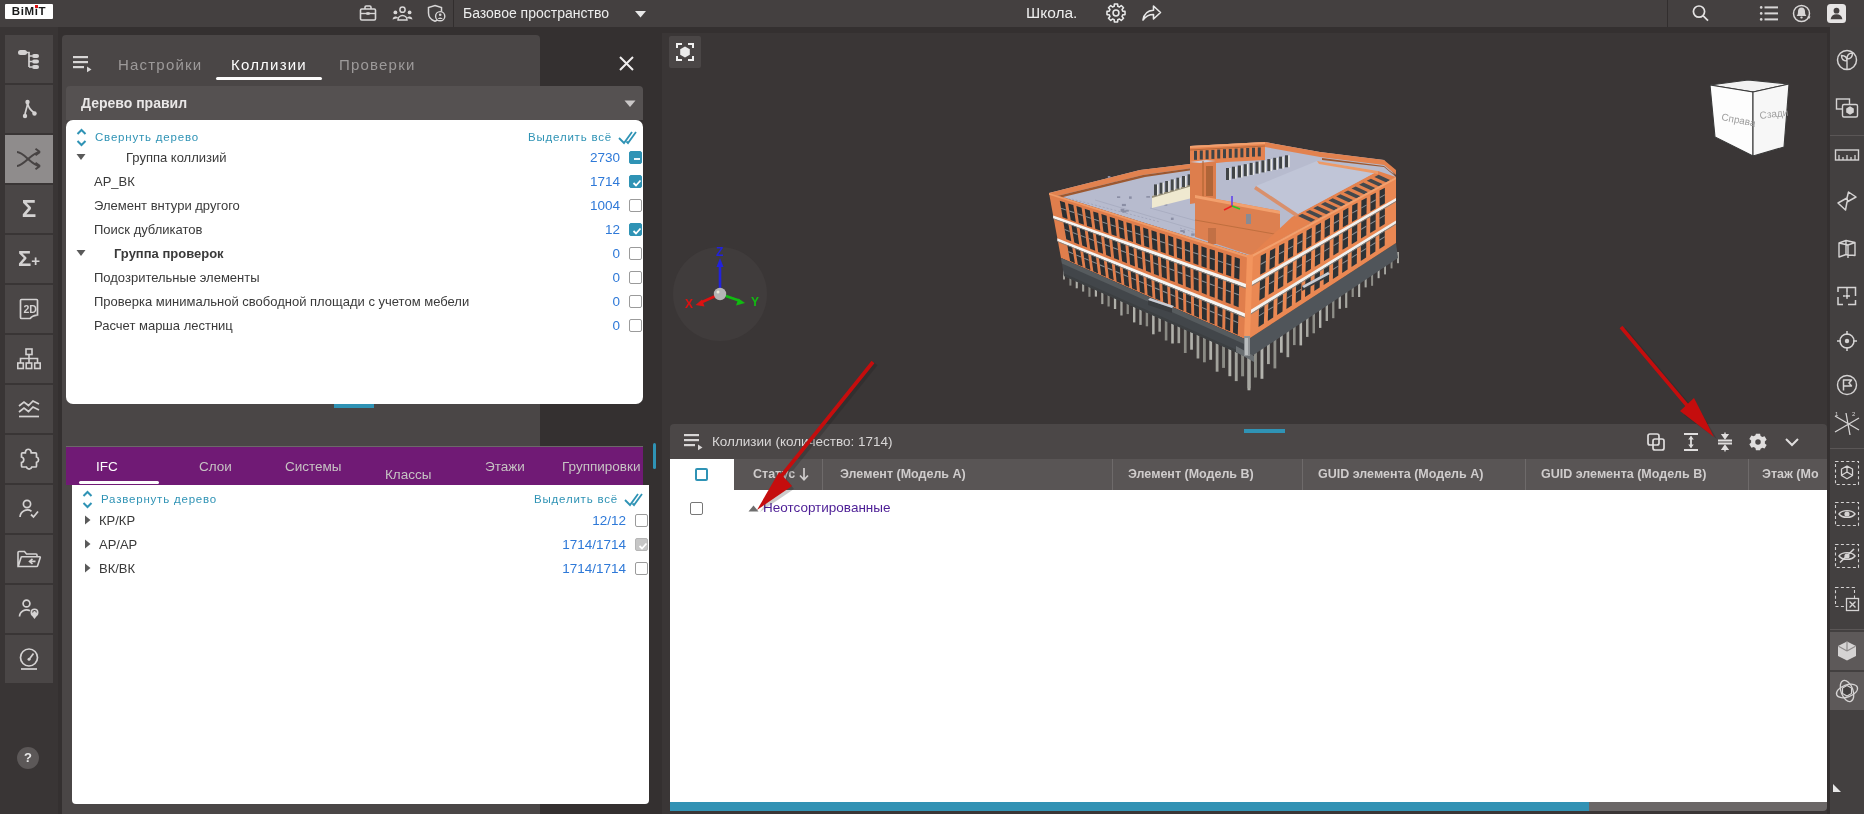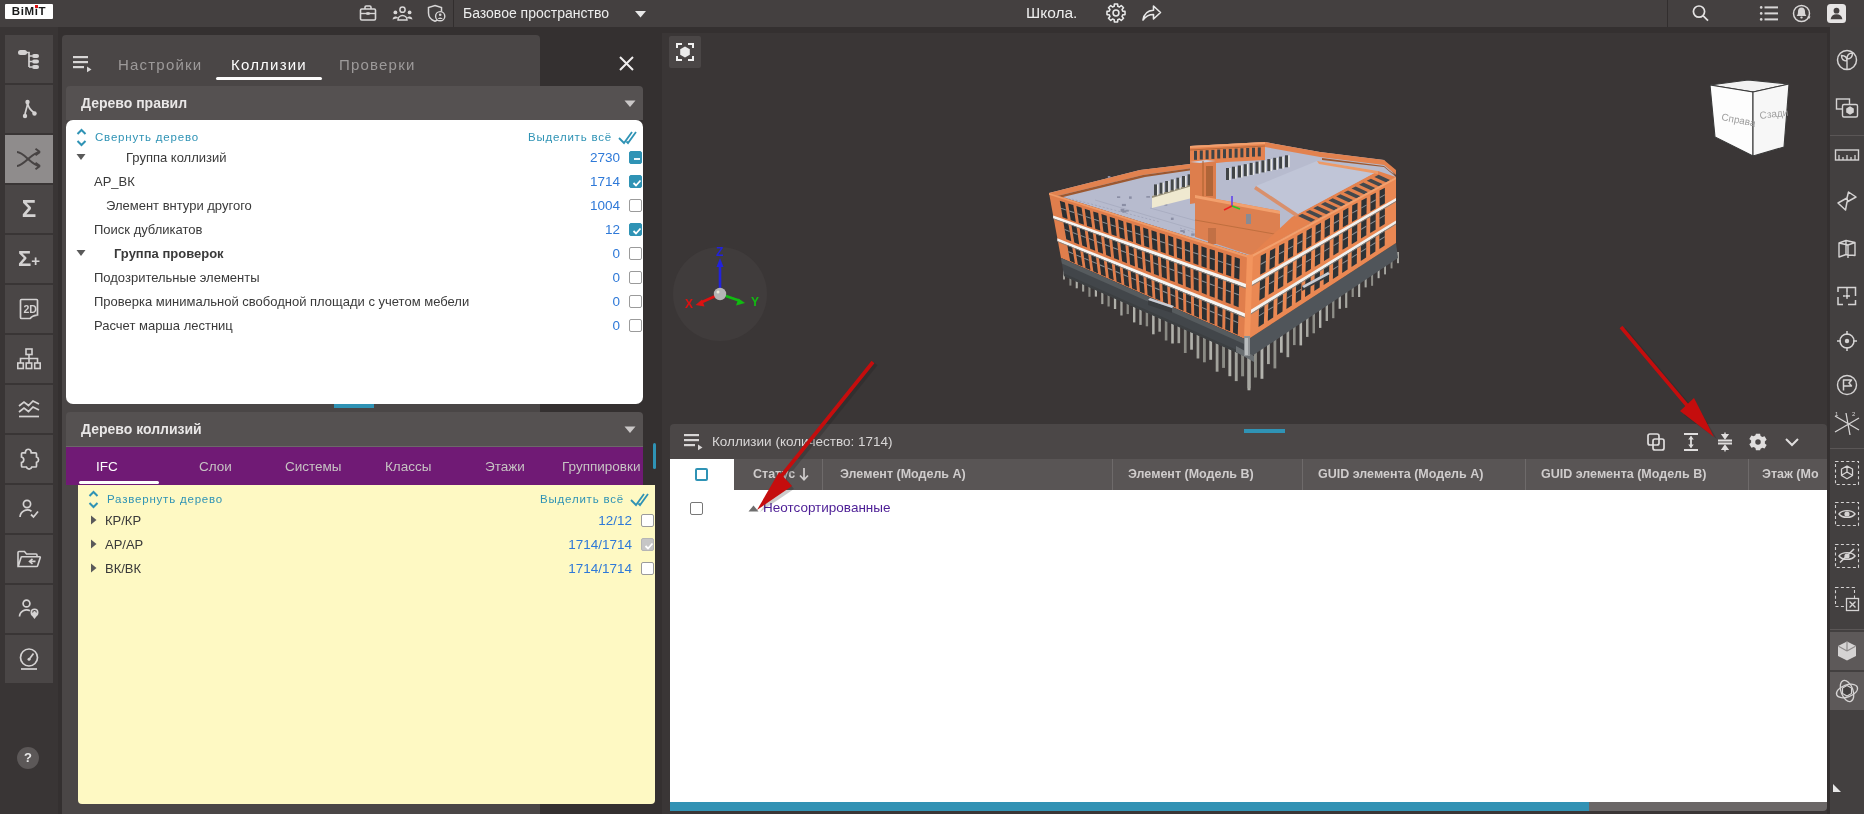--- a/index.html
+++ b/index.html
@@ -227,21 +227,21 @@
           <path d="M2 5 H8" stroke="#fff" stroke-width="1.8"></path>
         </svg>
       </span>
     <div class="trow" style="left:28px;top:54px;">АР_ВК</div>
     <div class="num" style="left:474px;top:54px;">1714</div>
     <span class="cb teal" style="left:563px;top:55px;">
         <svg width="10" height="10" style="margin:1.5px 0 0 1.5px" viewBox="0 0 10 10">
           <path d="M1.5 5 L4 7.5 L8.5 2.5" fill="none" stroke="#fff" stroke-width="1.8"></path>
         </svg>
       </span>
-    <div class="trow" style="left:40px;top:78px;">Элемент внтури другого</div>
+    <div class="trow" style="left:28px;top:78px;">Элемент внтури другого</div>
     <div class="num" style="left:474px;top:78px;">1004</div>
     <span class="cb" style="left:563px;top:79px;"></span>
     <div class="trow" style="left:28px;top:102px;text-align:right;">Поиск дубликатов</div>
     <div class="num" style="left:474px;top:102px;">12</div>
     <span class="cb teal" style="left:563px;top:103px;">
         <svg width="10" height="10" style="margin:1.5px 0 0 1.5px" viewBox="0 0 10 10">
           <path d="M1.5 5 L4 7.5 L8.5 2.5" fill="none" stroke="#fff" stroke-width="1.8"></path>
         </svg>
       </span>
     <svg class="abs" style="left:10px;top:129px;" width="10" height="8">
@@ -255,37 +255,31 @@
     <span class="cb" style="left:563px;top:151px;"></span>
     <div class="trow" style="left:28px;top:174px;">Проверка минимальной свободной площади с учетом мебели</div>
     <div class="num" style="left:474px;top:174px;">0</div>
     <span class="cb" style="left:563px;top:175px;"></span>
     <div class="trow" style="left:28px;top:198px;">Расчет марша лестниц</div>
     <div class="num" style="left:474px;top:198px;">0</div>
     <span class="cb" style="left:563px;top:199px;"></span>
   </div>
   <div class="abs" style="left:272px;top:369px;width:40px;height:3.5px;background:#2f93b5;"></div>
 
-  <div class="abs" style="left:4px;top:377px;width:577px;height:34px;background:#555151;border-radius:4px 4px 0 0;">
-    <div class="abs" style="left:15px;top:0;line-height:34px;font-size:14px;font-weight:bold;color:#e9e7e7;">Дерево коллизий</div>
-    <svg class="abs" style="left:558px;top:14px;" width="12" height="8">
-        <path d="M0.5 0.5 L11.5 0.5 L6 7 Z" fill="#cac7c7"></path>
-      </svg>
-  </div>
   <div class="abs" style="left:4px;top:411px;width:577px;height:39px;background:#701a75;border-top:1px solid #6b6868;box-sizing:border-box;">
     <div class="stab" style="left:30px;top:12px;color:#fdfdfd;">IFC</div>
     <div class="stab" style="left:133px;top:12px;">Слои</div>
     <div class="stab" style="left:219px;top:12px;">Системы</div>
-    <div class="stab" style="left:319px;top:12px;">Классы</div>
+    <div class="stab" style="left:319px;top:20px;">Классы</div>
     <div class="stab" style="left:419px;top:12px;">Этажи</div>
     <div class="stab" style="left:496px;top:12px;">Группировки</div>
     <div class="abs" style="left:13px;top:34px;width:80px;height:2.5px;background:#fdfdfd;border-radius:2px;"></div>
   </div>
 
-  <div class="abs" style="left:16px;top:450px;width:577px;height:319px;background:#fef9c3;border-radius:0 0 4px 4px;">
+  <div class="abs" style="left:10px;top:450px;width:577px;height:319px;background:#ffffff;border-radius:0 0 4px 4px;">
     <svg class="abs" style="left:9px;top:5px;" width="13" height="19" viewBox="0 0 13 19">
       <path d="M2.5 6 L6.5 2 L10.5 6 M2.5 13 L6.5 17 L10.5 13" fill="none" stroke="#2f93b5" stroke-width="2"></path>
     </svg>
     <div class="abs bluelink" style="left:29px;top:8px;">Развернуть дерево</div>
     <div class="abs bluelink" style="left:396px;top:8px;width:150px;text-align:right;">Выделить всё</div>
     <svg class="abs" style="left:552px;top:7px;" width="22" height="15" viewBox="0 0 22 15">
       <path d="M1 8 L6 13 L14 2 M8.5 11.5 L10 13 L18 2" fill="none" stroke="#2f93b5" stroke-width="1.8"></path>
     </svg>
     <svg class="abs" style="left:12px;top:30px;" width="7" height="10">
         <path d="M1 0.5 L1 9.5 L6.5 5 Z" fill="#5a5a5a"></path>

